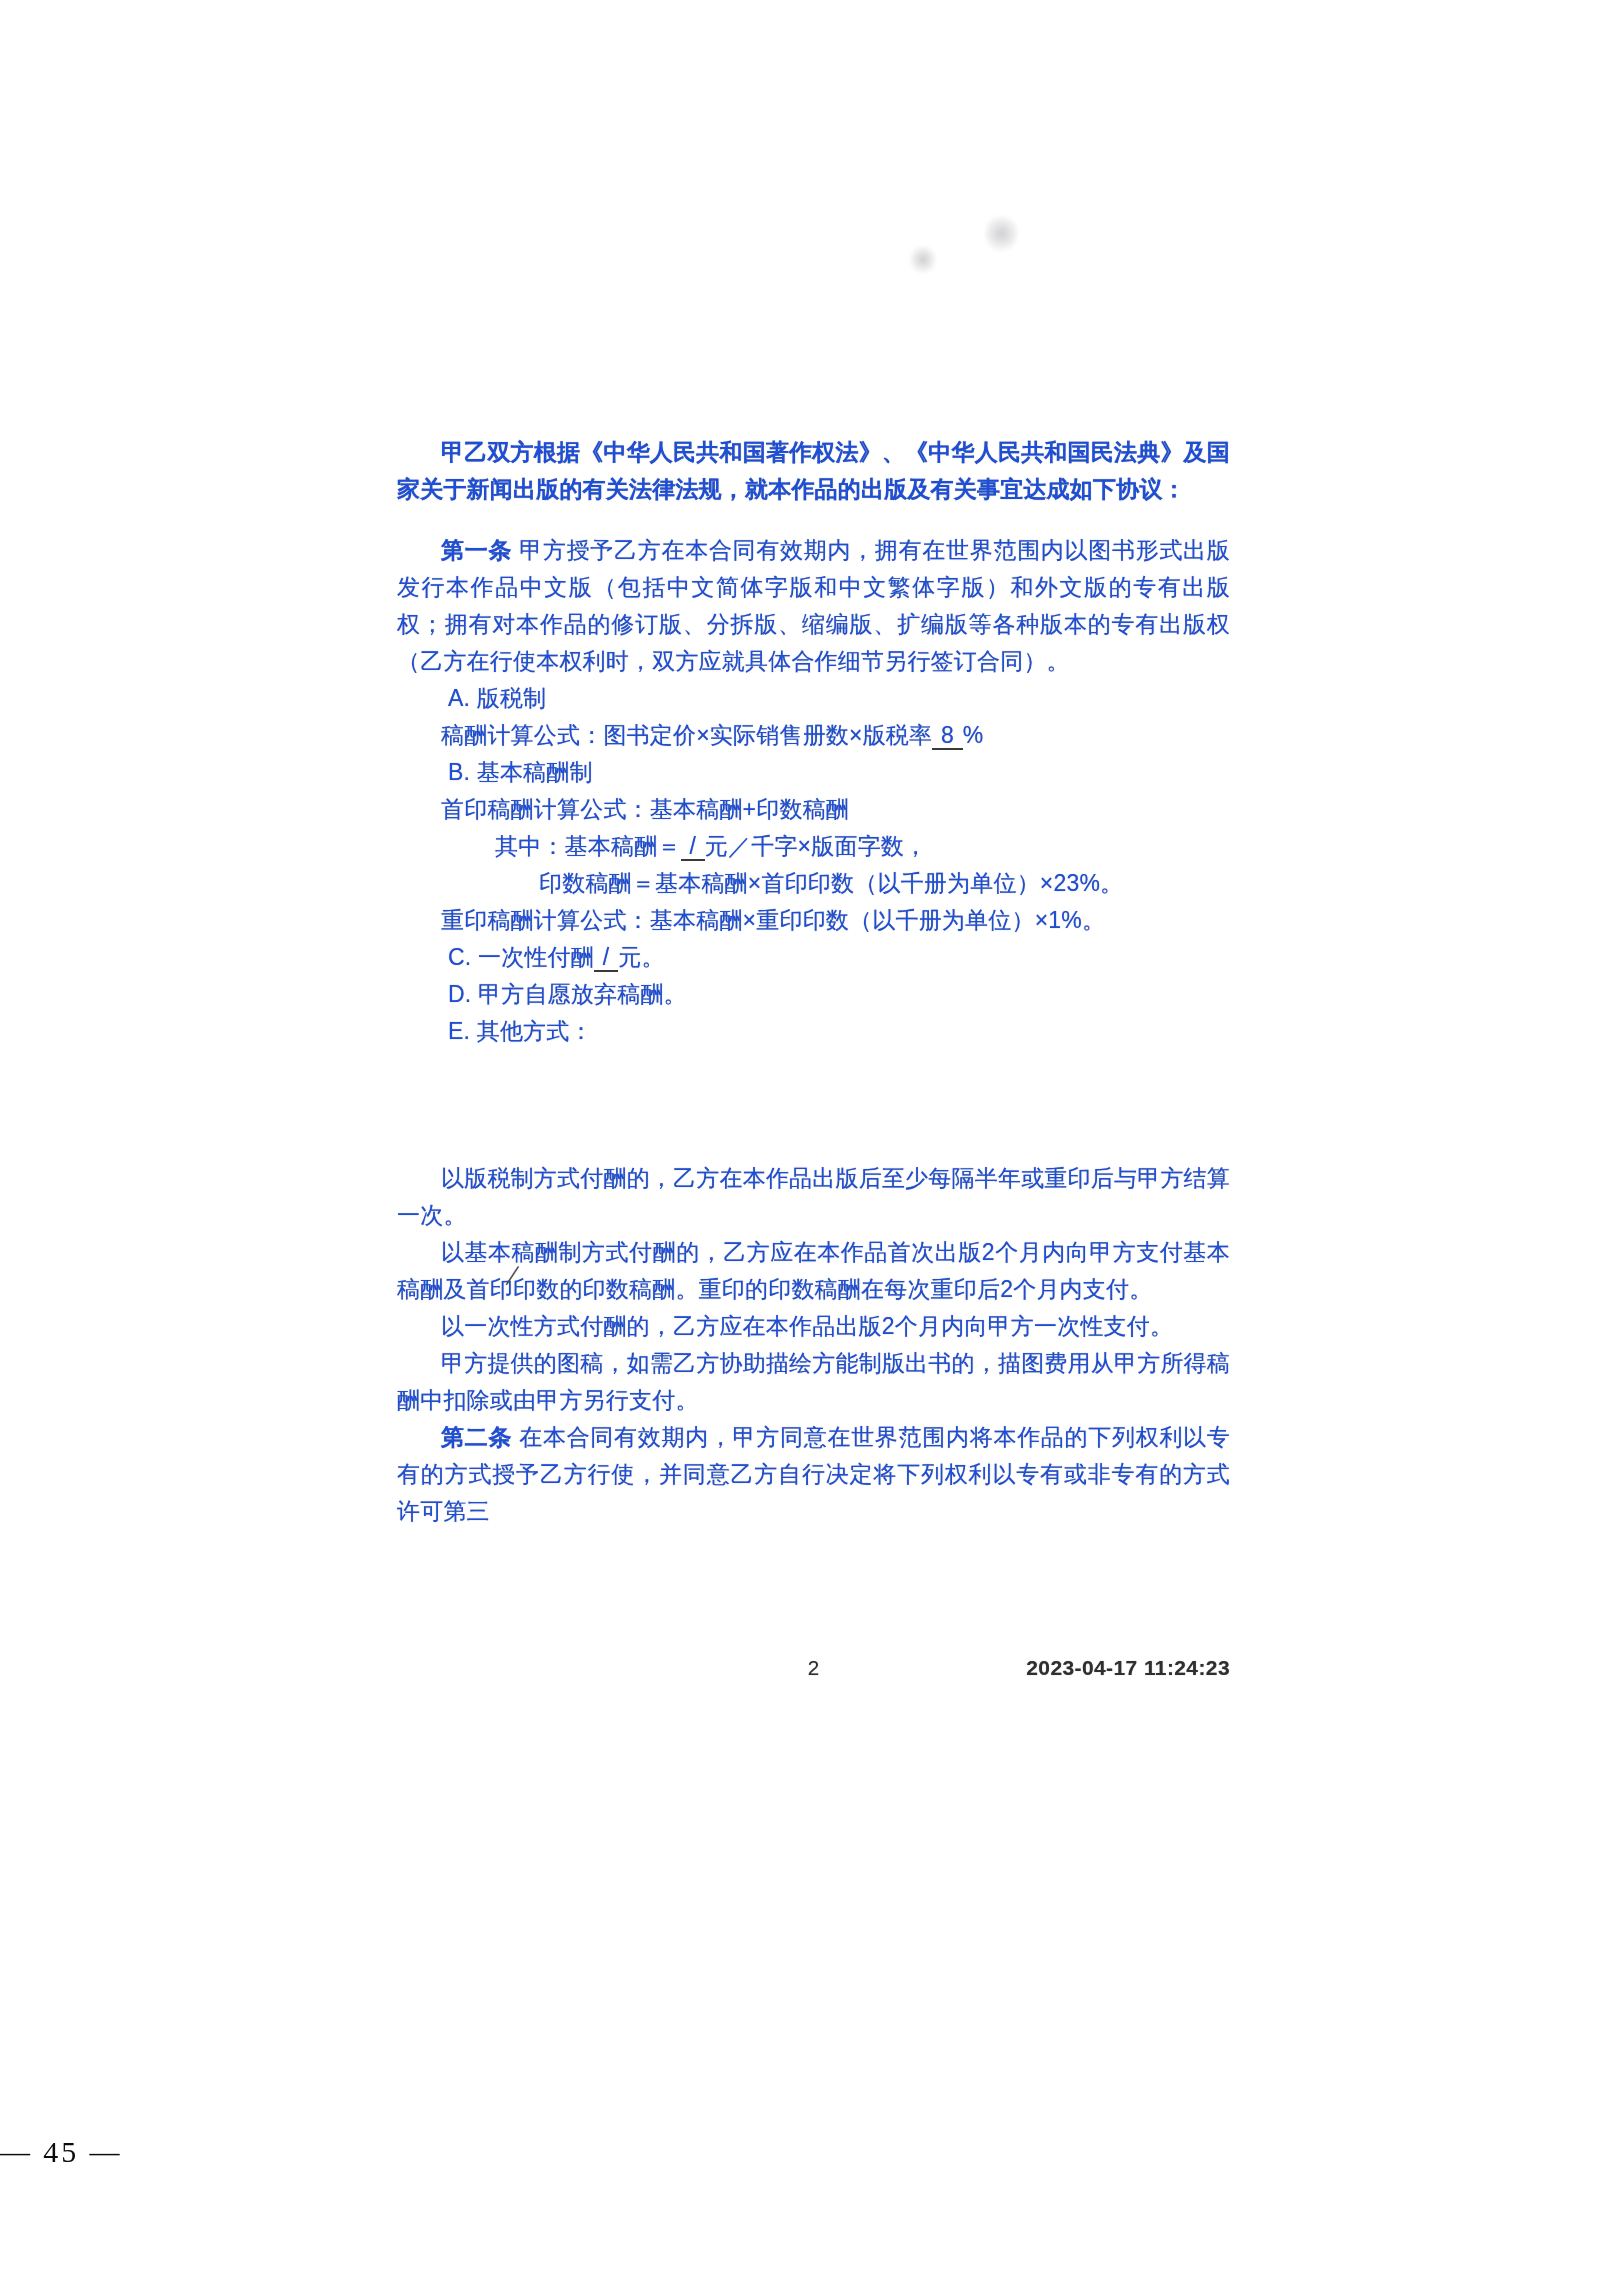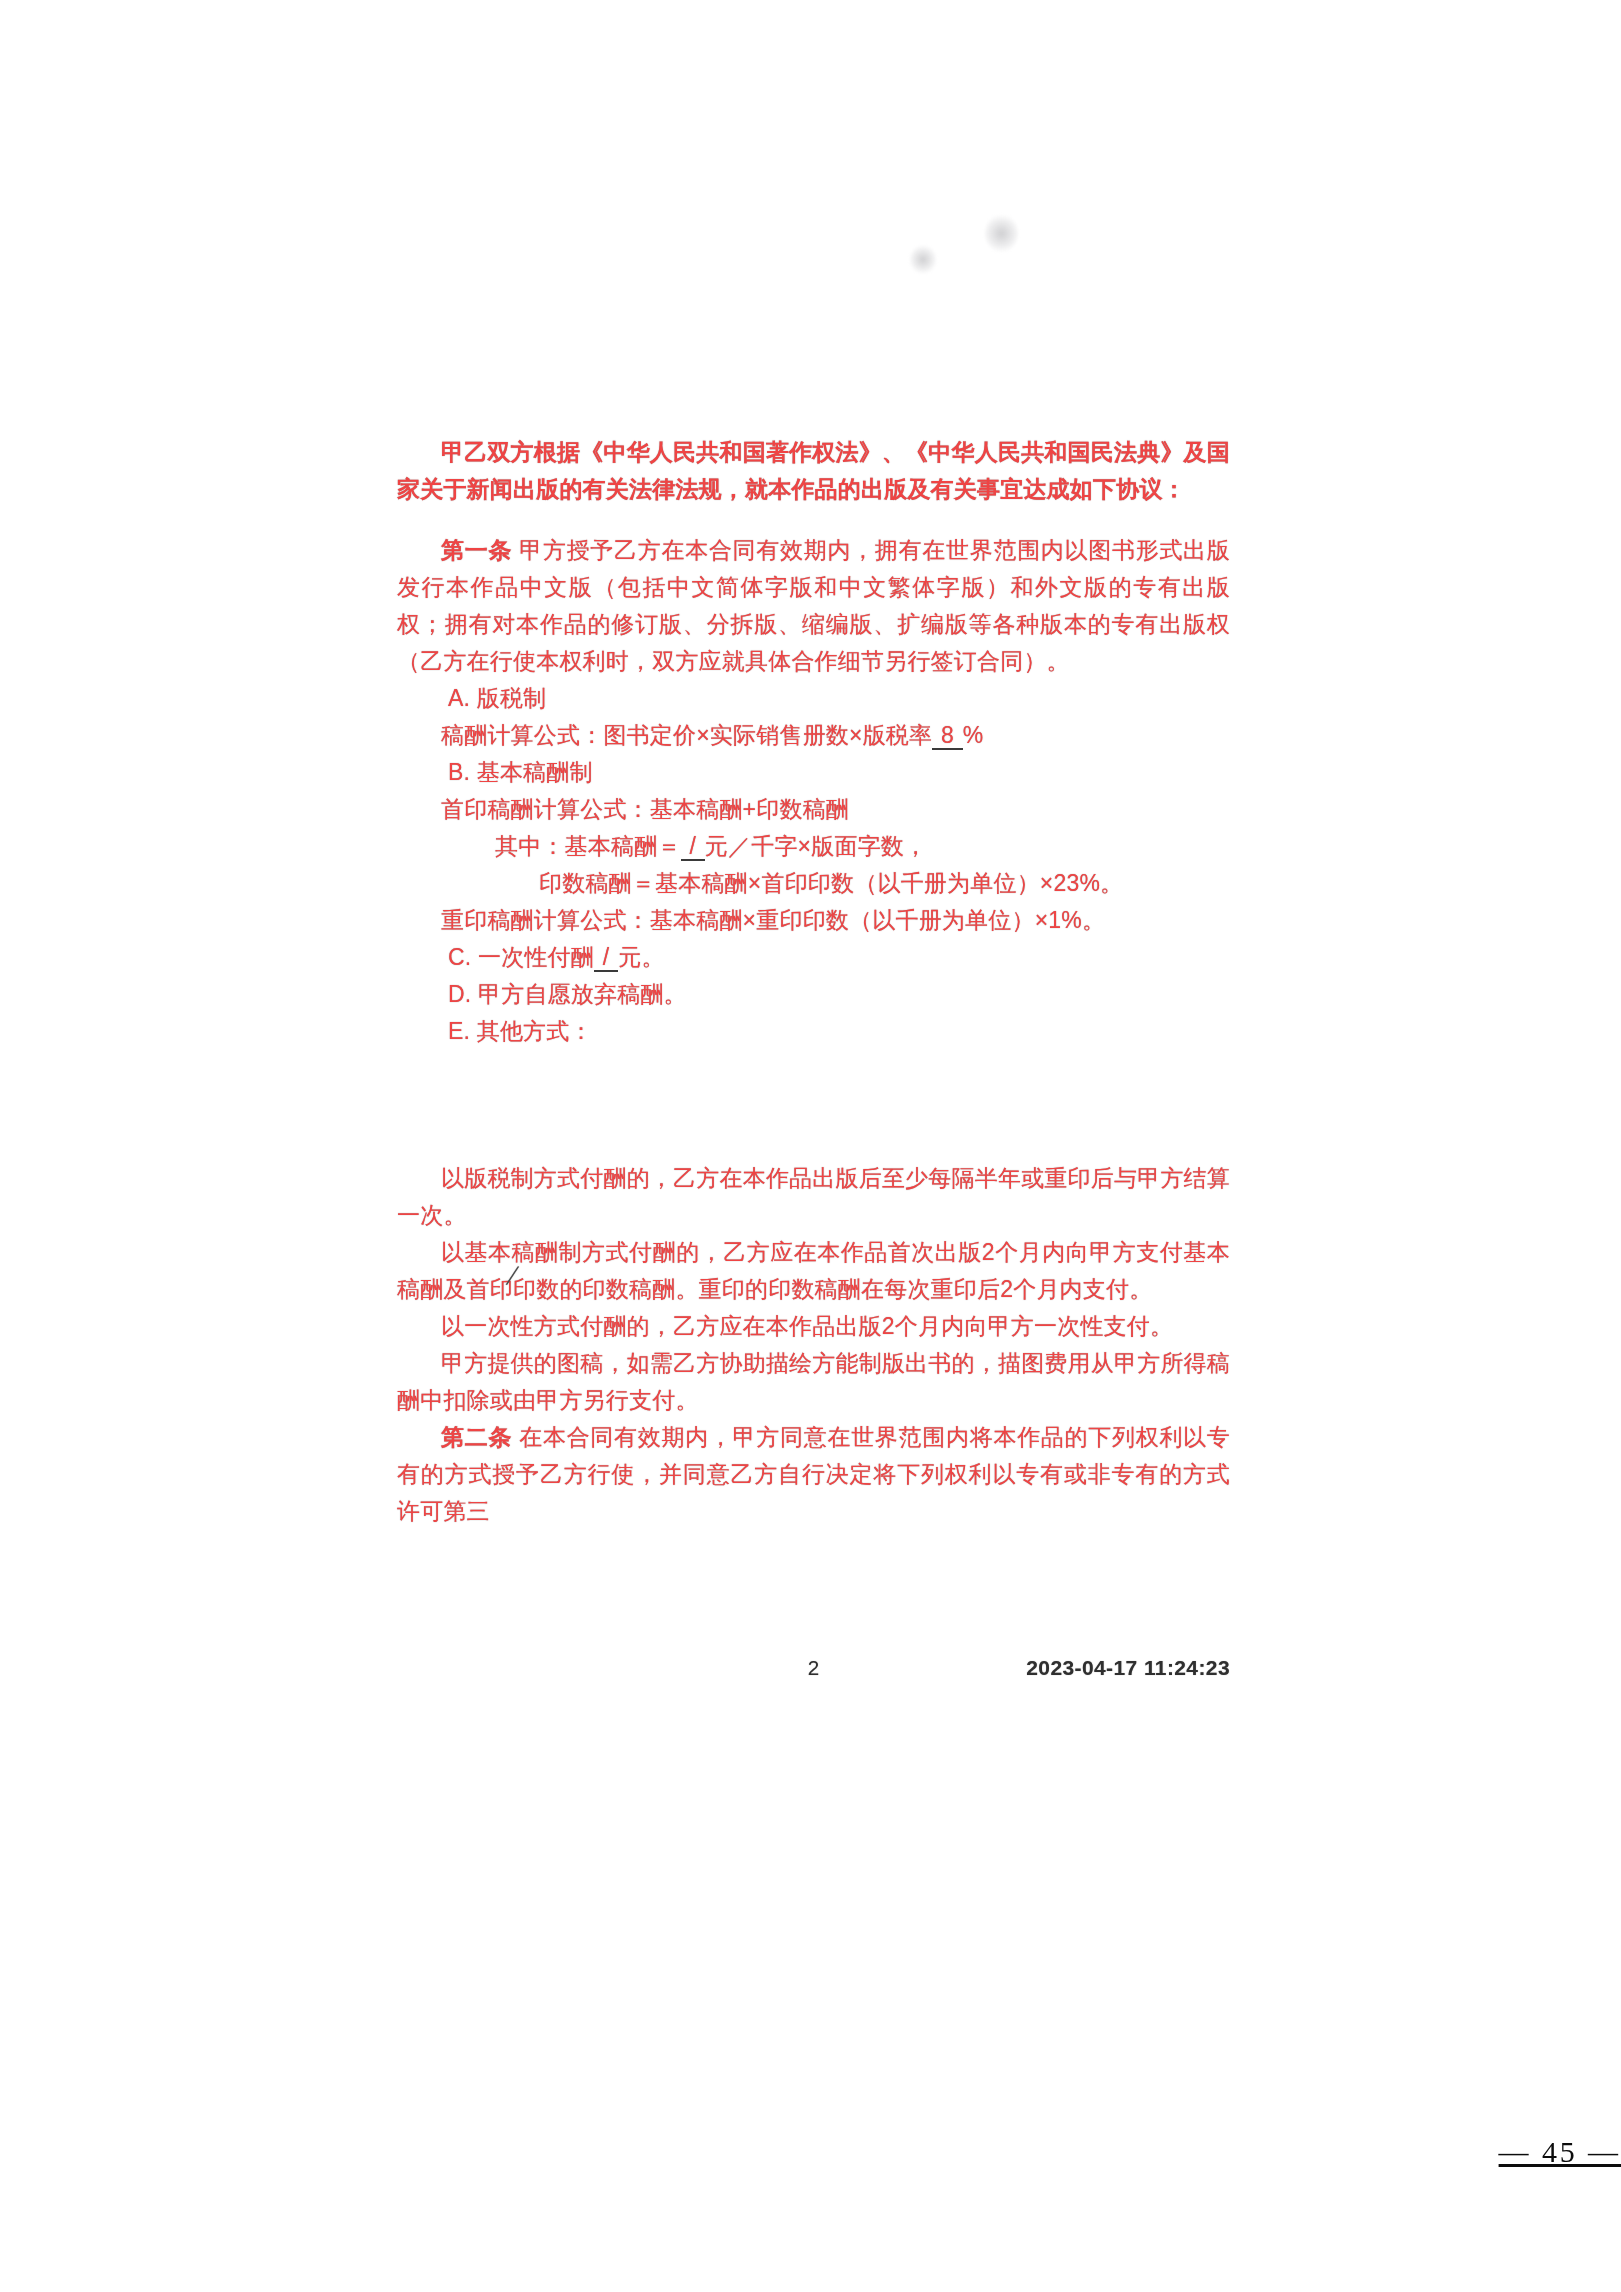--- a/index.html
+++ b/index.html
@@ -31,21 +31,21 @@
   .smudge-b { left: 985px; top: 214px; width: 33px; height: 39px; }
 
   
   .textblock {
     position: absolute;
     left: 397px;
     top: 434px;
     width: 833px;
     font-size: 23px;
     line-height: 37px;
-    color: #ef4444;
+    color: #1d4ed8;
     text-align: justify;
     text-shadow: 0 0 1px rgba(45,45,45,0.55);
     letter-spacing: 0.2px;
   }
   .para { margin: 0; }
   .para .b { font-weight: bold; }
   .para .u {
     border-bottom: 2px solid #3a3a3a;
     padding: 0 8.8px;
   }
@@ -86,26 +86,25 @@
     font-weight: 600;
     letter-spacing: 0.4px;
   }
 
   
   .doc-pagination {
     position: absolute;
     left: 0;
     top: 2135px;
     width: 100%;
-    text-align: right;
+    text-align: left;
     font-family: "Liberation Serif", serif;
     font-size: 30px;
     color: #0c0c0c;
     letter-spacing: 2.9px;
-    text-decoration: underline;
   }
 </style>
 </head>
 <body>
 
 <div class="page">
 
   <div class="smudge smudge-a"></div>
   <div class="smudge smudge-b"></div>
 

